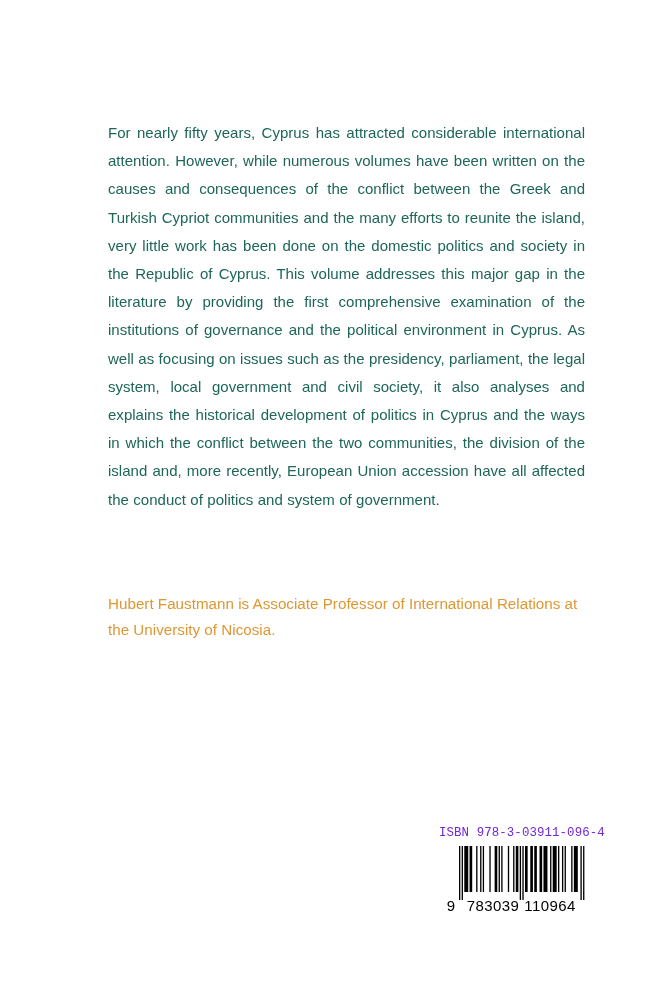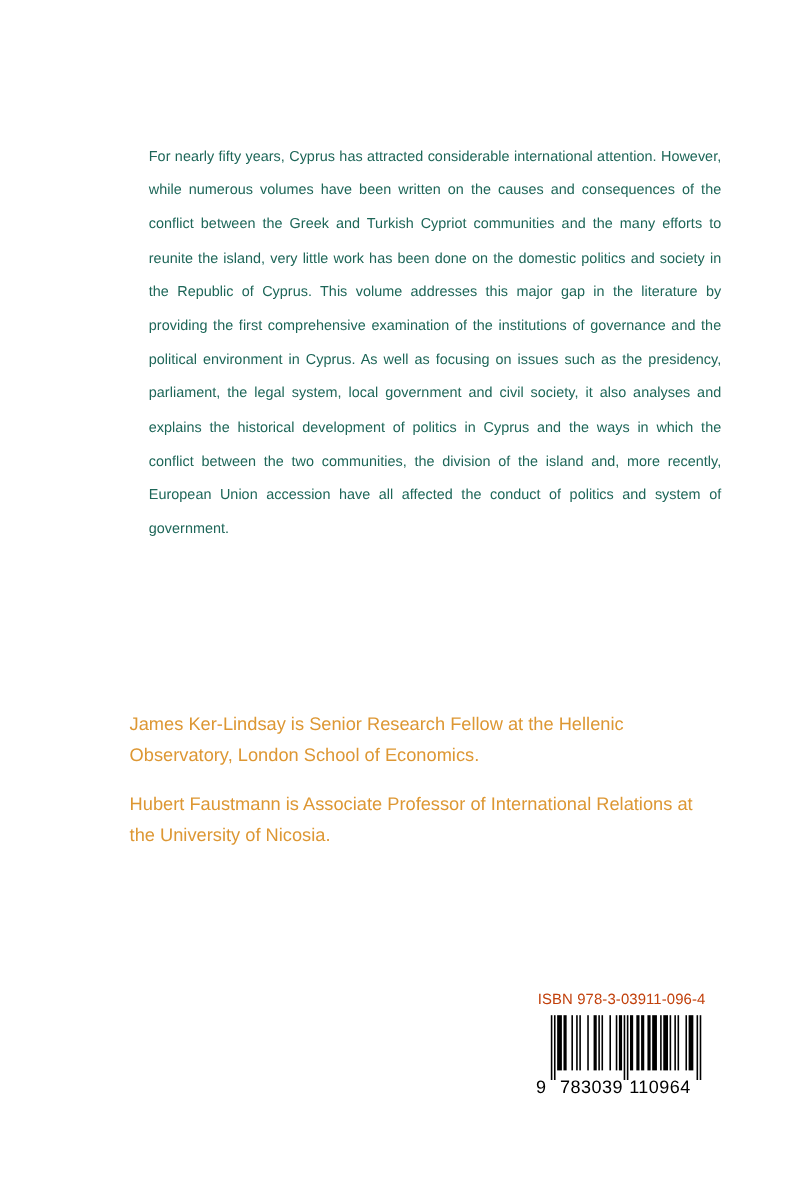--- a/index.html
+++ b/index.html
@@ -21,25 +21,25 @@
     left: 0;
     top: 0;
     width: 662px;
     height: 993px;
     background: #ffffff;
   }
 
   
   .blurb {
     position: absolute;
-    left: 124px;
+    left: 108px;
     top: 104px;
     width: 477px;
     color: #1d6658;
-    font-size: 12px;
+    font-size: 15px;
     line-height: 28.2px;
     text-align: justify;
     text-justify: inter-word;
     letter-spacing: 0.02px;
     word-spacing: 0.2px;
   }
 
   
   .bios {
     position: absolute;
@@ -59,27 +59,28 @@
   }
 
   
   .isbn-block {
     position: absolute;
     left: 437px;
     top: 826px;
     width: 160px;
   }
   .isbn-text {
-    color: #c2410c;
+    color: #6d28d9;
     font-size: 12.4px;
     line-height: 14px;
     letter-spacing: 0.1px;
     text-align: center;
     white-space: nowrap;
     margin-left: 2px;
+    font-family: Liberation Mono, monospace;
   }
   .barcode-wrap {
     margin-top: 4px;
     width: 160px;
     height: 70px;
     background: #ffffff;
     position: relative;
   }
   .barcode-wrap svg {
     display: block;
@@ -92,21 +93,20 @@
   }
 </style>
 </head>
 <body>
 
 <div class="cover">
 
   <p class="blurb">For nearly fifty years, Cyprus has attracted considerable international attention. However, while numerous volumes have been written on the causes and consequences of the conflict between the Greek and Turkish Cypriot communities and the many efforts to reunite the island, very little work has been done on the domestic politics and society in the Republic of Cyprus. This volume addresses this major gap in the literature by providing the first comprehensive examination of the institutions of governance and the political environment in Cyprus. As well as focusing on issues such as the presidency, parliament, the legal system, local government and civil society, it also analyses and explains the historical development of politics in Cyprus and the ways in which the conflict between the two communities, the division of the island and, more recently, European Union accession have all affected the conduct of politics and system of government.</p>
 
   <div class="bios">
-    <p class="bio">James Ker-Lindsay is Senior Research Fellow at the Hellenic Observatory, London School of Economics.</p>
     <p class="bio">Hubert Faustmann is Associate Professor of International Relations at the University of Nicosia.</p>
   </div>
 
   <div class="isbn-block">
     <div class="isbn-text">ISBN 978-3-03911-096-4</div>
 
     <div class="barcode-wrap">
       <svg width="160" height="70" viewBox="0 0 160 70" xmlns="http://www.w3.org/2000/svg">
         <rect x="0" y="0" width="160" height="70" fill="#ffffff"></rect>
         <g id="bars" fill="#000000">

